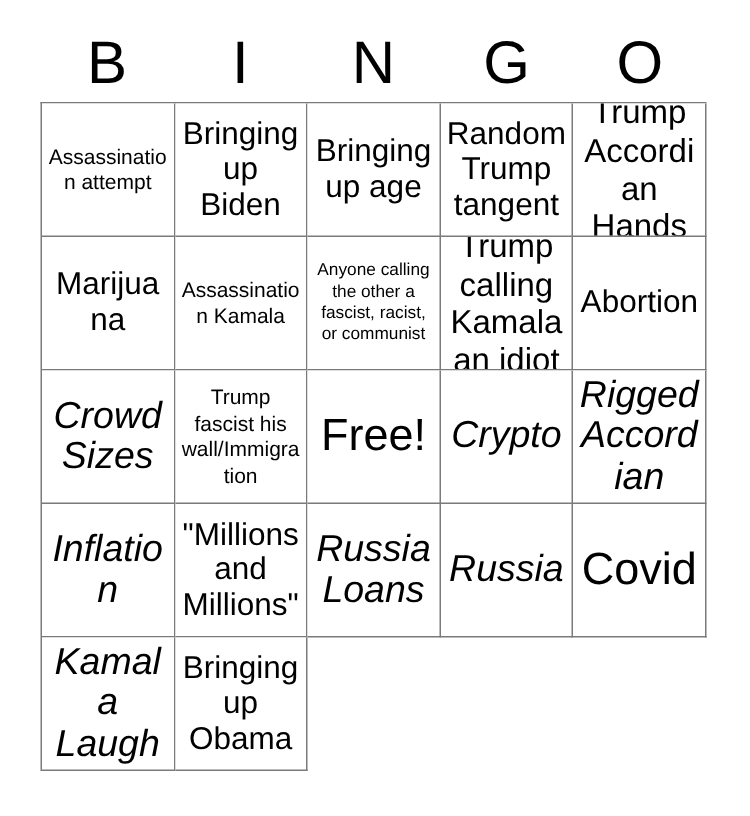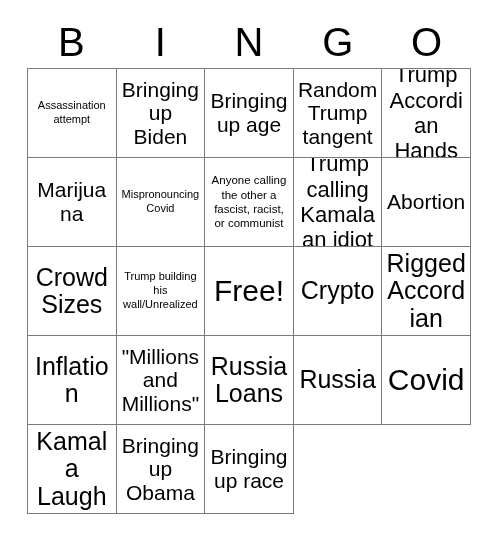--- a/index.html
+++ b/index.html
@@ -72,25 +72,25 @@
     background: #ffffff;
   }
   .bingo-cell .cell-text {
     display: block;
     width: 100%;
     line-height: 1.12;
     word-wrap: break-word;
   }
 
   
-  .fs-xs .cell-text { font-size: 11px; line-height: 1.25; }
+  .fs-xs .cell-text { font-size: 14px; line-height: 1.25; }
   .fs-sm .cell-text { font-size: 11.5px; line-height: 1.25; text-align: center; }
   .fs-md .cell-text { font-size: 22px;  line-height: 1.15; }
   .fs-lg .cell-text { font-size: 21px;  line-height: 1.12; }
-  .fs-xl .cell-text { font-size: 25px;  line-height: 1.1;  }
+  .fs-xl .cell-text { font-size: 25px;  line-height: 1.1; font-style: italic;  }
   .fs-xxl .cell-text { font-size: 30px; line-height: 1.05; }
 </style>
 </head>
 <body>
 
 <div id="bingo-card">
 
   <div id="bingo-header">
     <div class="header-letter">B</div>
     <div class="header-letter">I</div>
@@ -112,36 +112,36 @@
       <div class="bingo-cell fs-lg">
         <span class="cell-text">Random Trump tangent</span>
       </div>
       <div class="bingo-cell fs-md">
         <span class="cell-text">Trump Accordian Hands</span>
       </div>
       <div class="bingo-cell fs-lg">
         <span class="cell-text">Marijuana</span>
       </div>
       <div class="bingo-cell fs-xs">
-        <span class="cell-text">Mispronouncing Covid</span>
+        <span class="cell-text">Assassination Kamala</span>
       </div>
       <div class="bingo-cell fs-sm">
         <span class="cell-text">Anyone calling the other a fascist, racist, or communist</span>
       </div>
       <div class="bingo-cell fs-md">
         <span class="cell-text">Trump calling Kamala an idiot</span>
       </div>
       <div class="bingo-cell fs-lg">
         <span class="cell-text">Abortion</span>
       </div>
       <div class="bingo-cell fs-xl">
         <span class="cell-text">Crowd Sizes</span>
       </div>
       <div class="bingo-cell fs-xs">
-        <span class="cell-text">Trump building his wall/Unrealized</span>
+        <span class="cell-text">Trump fascist his wall/Immigration</span>
       </div>
       <div class="bingo-cell fs-xxl">
         <span class="cell-text">Free!</span>
       </div>
       <div class="bingo-cell fs-xl">
         <span class="cell-text">Crypto</span>
       </div>
       <div class="bingo-cell fs-xl">
         <span class="cell-text">Rigged Accordian</span>
       </div>
@@ -159,18 +159,15 @@
       </div>
       <div class="bingo-cell fs-xxl">
         <span class="cell-text">Covid</span>
       </div>
       <div class="bingo-cell fs-xl">
         <span class="cell-text">Kamala Laugh</span>
       </div>
       <div class="bingo-cell fs-lg">
         <span class="cell-text">Bringing up Obama</span>
       </div>
-      <div class="bingo-cell fs-lg">
-        <span class="cell-text">Bringing up race</span>
-      </div>
     </div>
 
 </div>
 
 </body></html>

